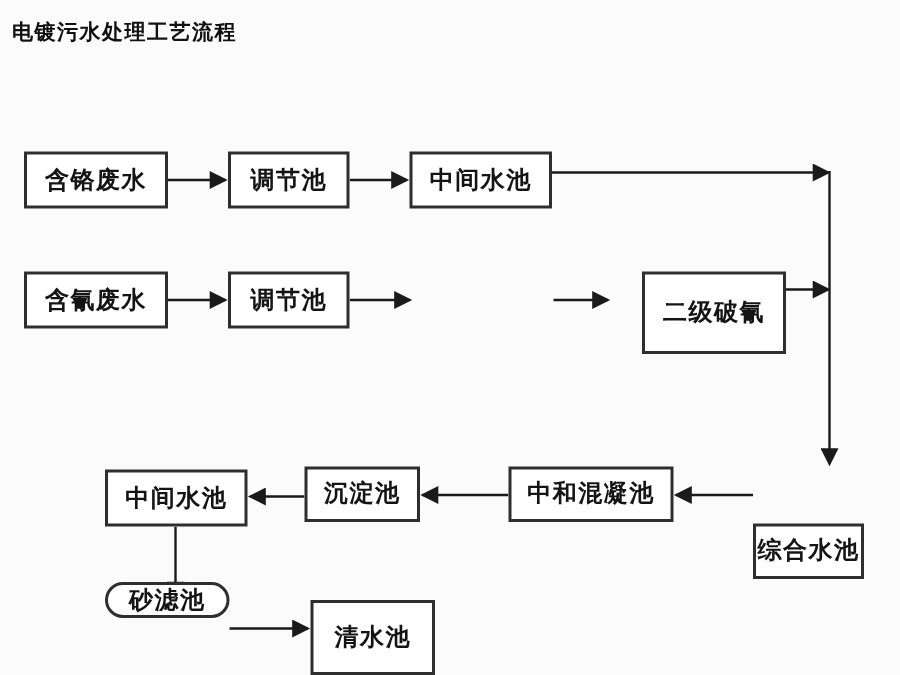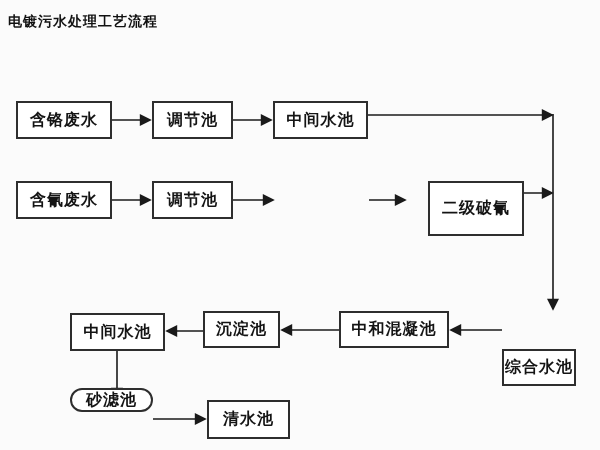--- a/index.html
+++ b/index.html
@@ -55,21 +55,21 @@
   .n-regulation2     { left: 152px; top: 181px; width: 81px;  height: 38px; }
   .n-primary         { left: 275px; top: 181px; width: 94px;  height: 38px; }
   .n-secondary       { left: 428px; top: 181px; width: 96px;  height: 55px; }
   
   .n-comprehensive   { left: 502px; top: 325px; width: 74px;  height: 37px; margin-top: 24px; }
   .n-neutralization  { left: 339px; top: 311px; width: 110px; height: 37px; text-align: center; }
   .n-sedimentation   { left: 203px; top: 311px; width: 77px;  height: 37px; text-align: right; }
   .n-intermediate    { left: 70px;  top: 313px; width: 95px;  height: 38px; }
   
   .n-sandfilter      { left: 70px;  top: 388px; width: 83px;  height: 24px; border-radius: 12px; }
-  .n-clearwater      { left: 207px; top: 400px; width: 83px;  height: 39px; }
+  .n-clearwater      { left: 207px; top: 400px; width: 83px;  height: 50px; }
 </style>
 </head>
 <body>
 
 <div class="stage">
 
   <div class="diagram-title">电镀污水处理工艺流程</div>
 
   <svg class="connectors" viewBox="0 0 600 450" xmlns="http://www.w3.org/2000/svg">
     <defs>

